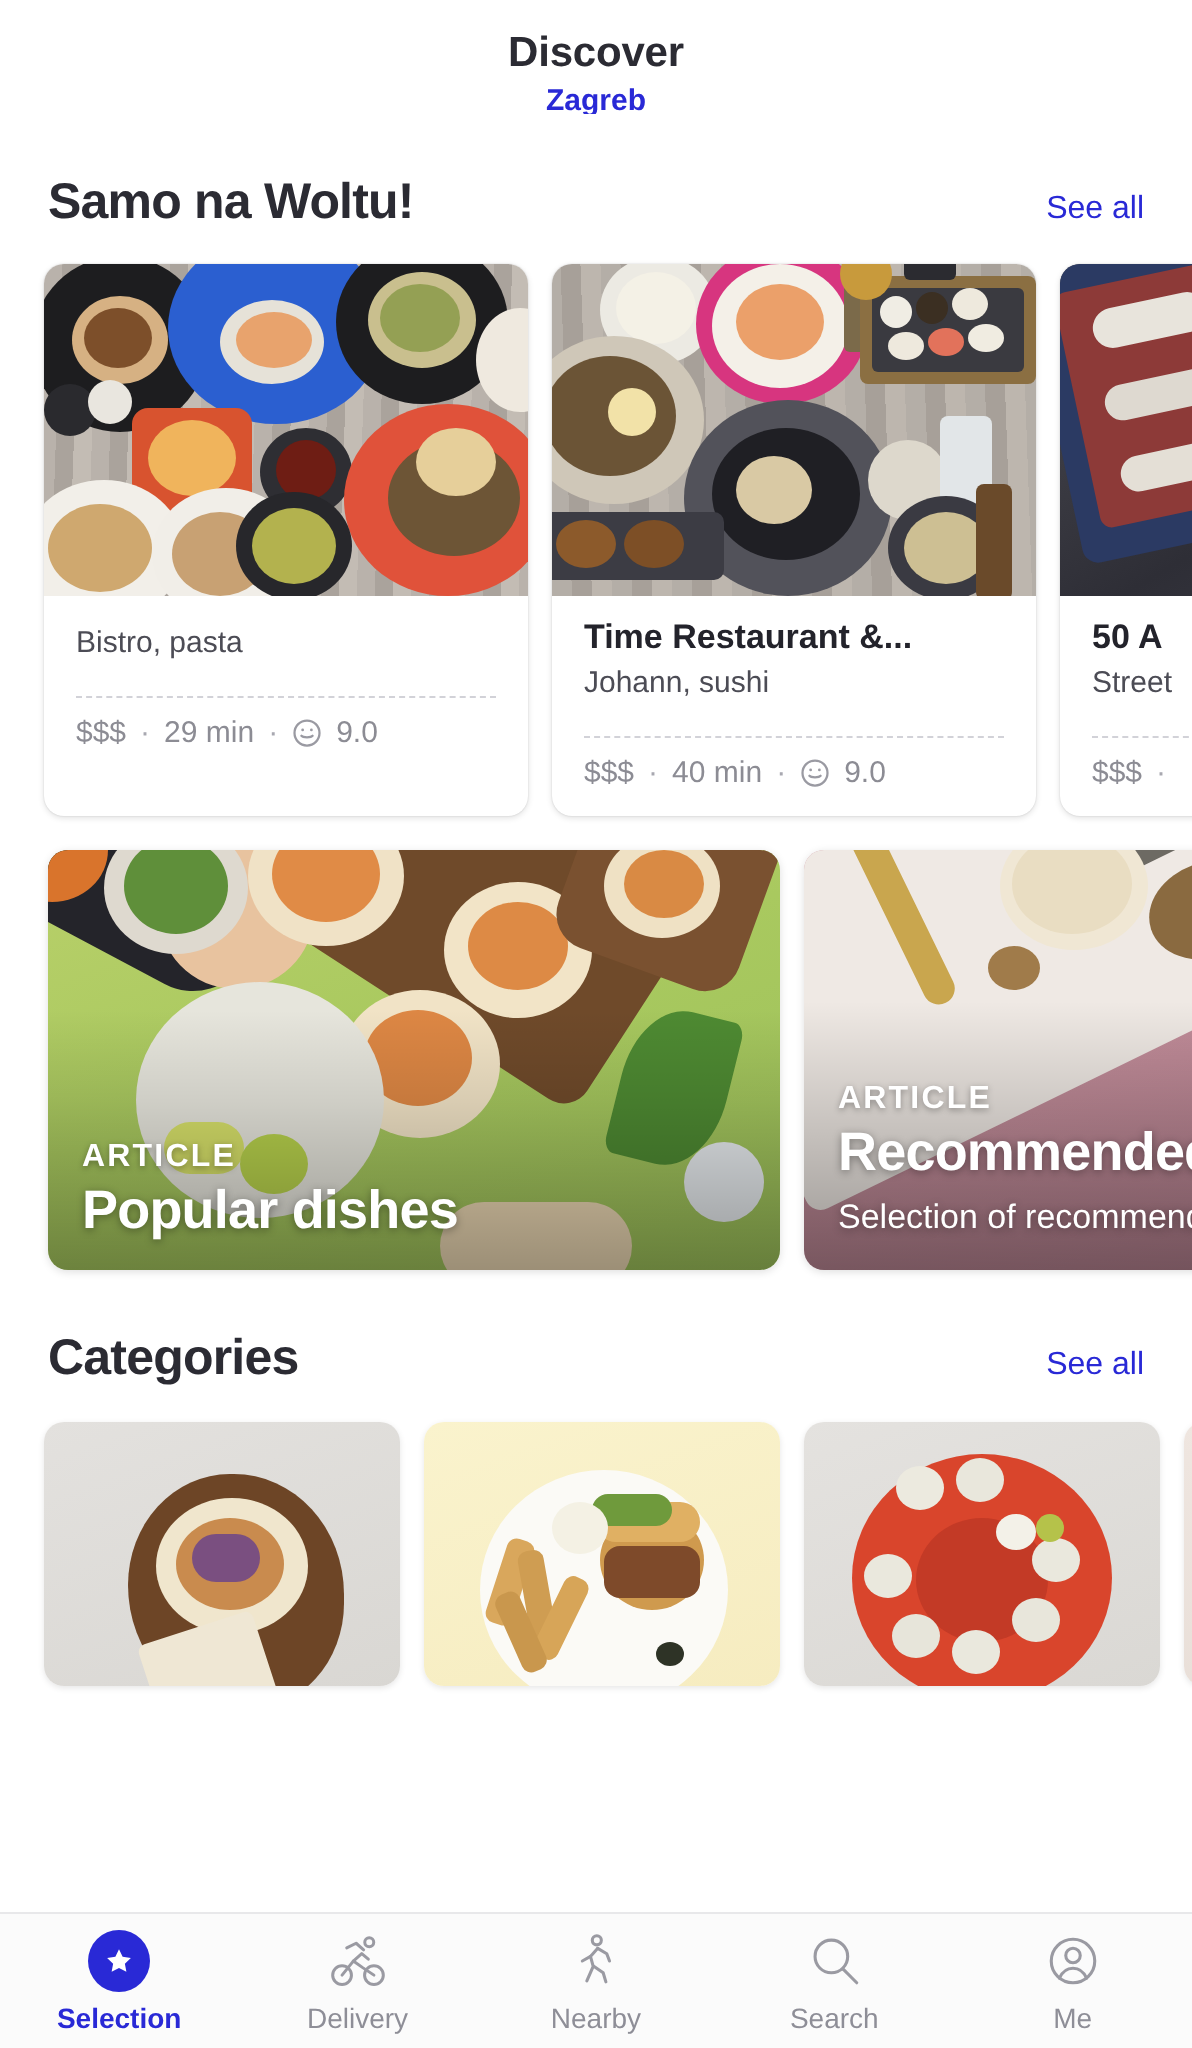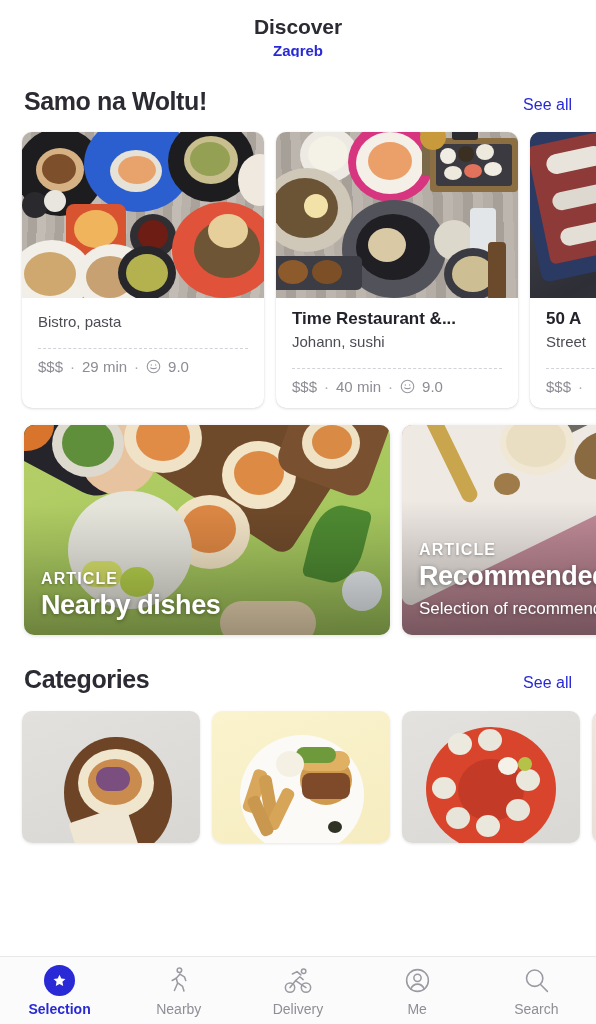--- a/index.html
+++ b/index.html
@@ -298,21 +298,21 @@
           <div class="el" style="left:44px;top:66px;width:124px;height:118px;background:#e6e5dc"></div>
           <div class="el" style="left:58px;top:136px;width:40px;height:26px;background:#d8e26a;border-radius:14px"></div>
           <div class="el" style="left:96px;top:142px;width:34px;height:30px;background:#b8d24c"></div>
           <div class="el" style="left:286px;top:80px;width:54px;height:78px;background:#4e8a32;border-radius:50% 10% 50% 10%;transform:rotate(14deg)"></div>
           <div class="el" style="left:318px;top:146px;width:40px;height:40px;background:#e8ecef"></div>
           <div class="el" style="left:196px;top:176px;width:96px;height:44px;background:#edd9b4;border-radius:24px"></div>
           <div class="el" style="inset:0;border-radius:0;background:linear-gradient(to top,rgba(0,0,0,0.34) 0%,rgba(0,0,0,0.10) 40%,rgba(0,0,0,0) 62%)"></div>
         </div>
         <div class="article-text">
           <div class="article-kicker">ARTICLE</div>
-          <div class="article-title">Nearby dishes</div>
+          <div class="article-title">Popular dishes</div>
         </div>
       </div>
 
       <div class="article-card">
         <div class="ph a2">
           <div class="el" style="left:-50px;top:-54px;width:300px;height:180px;background:#efe9e4;border-radius:8px;transform:rotate(-26deg)"></div>
           <div class="el" style="left:120px;top:-60px;width:230px;height:34px;background:#6d6a63;border-radius:4px;transform:rotate(-26deg)"></div>
           <div class="el" style="left:30px;top:-66px;width:16px;height:150px;background:#c9a64e;border-radius:8px;transform:rotate(-26deg)"></div>
           <div class="el" style="left:98px;top:-14px;width:74px;height:64px;background:#f0e7d4"></div>
           <div class="el" style="left:104px;top:-8px;width:60px;height:50px;background:#e9ddc2"></div>
@@ -393,59 +393,59 @@
           <svg viewBox="0 0 24 24" width="15" height="15" fill="#ffffff">
             <path d="M12 2.6l2.9 6 6.6.9-4.8 4.6 1.2 6.5-5.9-3.1-5.9 3.1 1.2-6.5L2.5 9.5l6.6-.9z"></path>
           </svg>
         </div>
       </div>
       <div class="tab-label">Selection</div>
     </div>
 
     <div class="tab">
       <div class="tab-ico">
-        <svg viewBox="0 0 32 32" width="29" height="29" fill="none" stroke="#9a9aa2" stroke-width="1.7" stroke-linecap="round" stroke-linejoin="round">
-          <circle cx="17" cy="4.6" r="2.5"></circle>
-          <path d="M17.5 9l-4 4.5 1.5 5.5-3.5 8"></path>
-          <path d="M15.5 19l5 3.5 1.5 5"></path>
-          <path d="M13.5 13.5L9 16"></path>
-          <path d="M17.5 9l5 3 1.5 4"></path>
-        </svg>
-      </div>
-      <div class="tab-label">Nearby</div>
-    </div>
-
-    <div class="tab">
-      <div class="tab-ico">
         <svg viewBox="0 0 32 32" width="30" height="30" fill="none" stroke="#9a9aa2" stroke-width="1.6" stroke-linecap="round" stroke-linejoin="round">
           <circle cx="7.5" cy="23" r="5"></circle>
             <circle cx="24.5" cy="23" r="5"></circle>
           <circle cx="22" cy="5.5" r="2.4"></circle>
           <path d="M7.5 23l6-7.5 5 3.5 6 4"></path>
           <path d="M13.5 15.5l4.5-4 3.5 3"></path>
           <path d="M10 8.5l5-2.5 4 3.5"></path>
         </svg>
       </div>
       <div class="tab-label">Delivery</div>
     </div>
 
     <div class="tab">
       <div class="tab-ico">
-        <svg viewBox="0 0 32 32" width="29" height="29" fill="none" stroke="#9a9aa2" stroke-width="1.7" stroke-linecap="round">
-          <circle cx="16" cy="16" r="12"></circle>
-            <circle cx="16" cy="13" r="4"></circle>
-          <path d="M8.5 25.5c1.6-3.6 4.4-5.5 7.5-5.5s5.9 1.9 7.5 5.5"></path>
+        <svg viewBox="0 0 32 32" width="29" height="29" fill="none" stroke="#9a9aa2" stroke-width="1.7" stroke-linecap="round" stroke-linejoin="round">
+          <circle cx="17" cy="4.6" r="2.5"></circle>
+          <path d="M17.5 9l-4 4.5 1.5 5.5-3.5 8"></path>
+          <path d="M15.5 19l5 3.5 1.5 5"></path>
+          <path d="M13.5 13.5L9 16"></path>
+          <path d="M17.5 9l5 3 1.5 4"></path>
         </svg>
       </div>
-      <div class="tab-label">Me</div>
+      <div class="tab-label">Nearby</div>
     </div>
 
     <div class="tab">
       <div class="tab-ico">
         <svg viewBox="0 0 32 32" width="29" height="29" fill="none" stroke="#9a9aa2" stroke-width="1.7" stroke-linecap="round">
           <circle cx="14" cy="13.5" r="9"></circle>
             <path d="M20.5 20.5L28 28"></path>
         </svg>
       </div>
       <div class="tab-label">Search</div>
     </div>
+
+    <div class="tab">
+      <div class="tab-ico">
+        <svg viewBox="0 0 32 32" width="29" height="29" fill="none" stroke="#9a9aa2" stroke-width="1.7" stroke-linecap="round">
+          <circle cx="16" cy="16" r="12"></circle>
+            <circle cx="16" cy="13" r="4"></circle>
+          <path d="M8.5 25.5c1.6-3.6 4.4-5.5 7.5-5.5s5.9 1.9 7.5 5.5"></path>
+        </svg>
+      </div>
+      <div class="tab-label">Me</div>
+    </div>
   </div>
 </div>
 
 </body></html>

